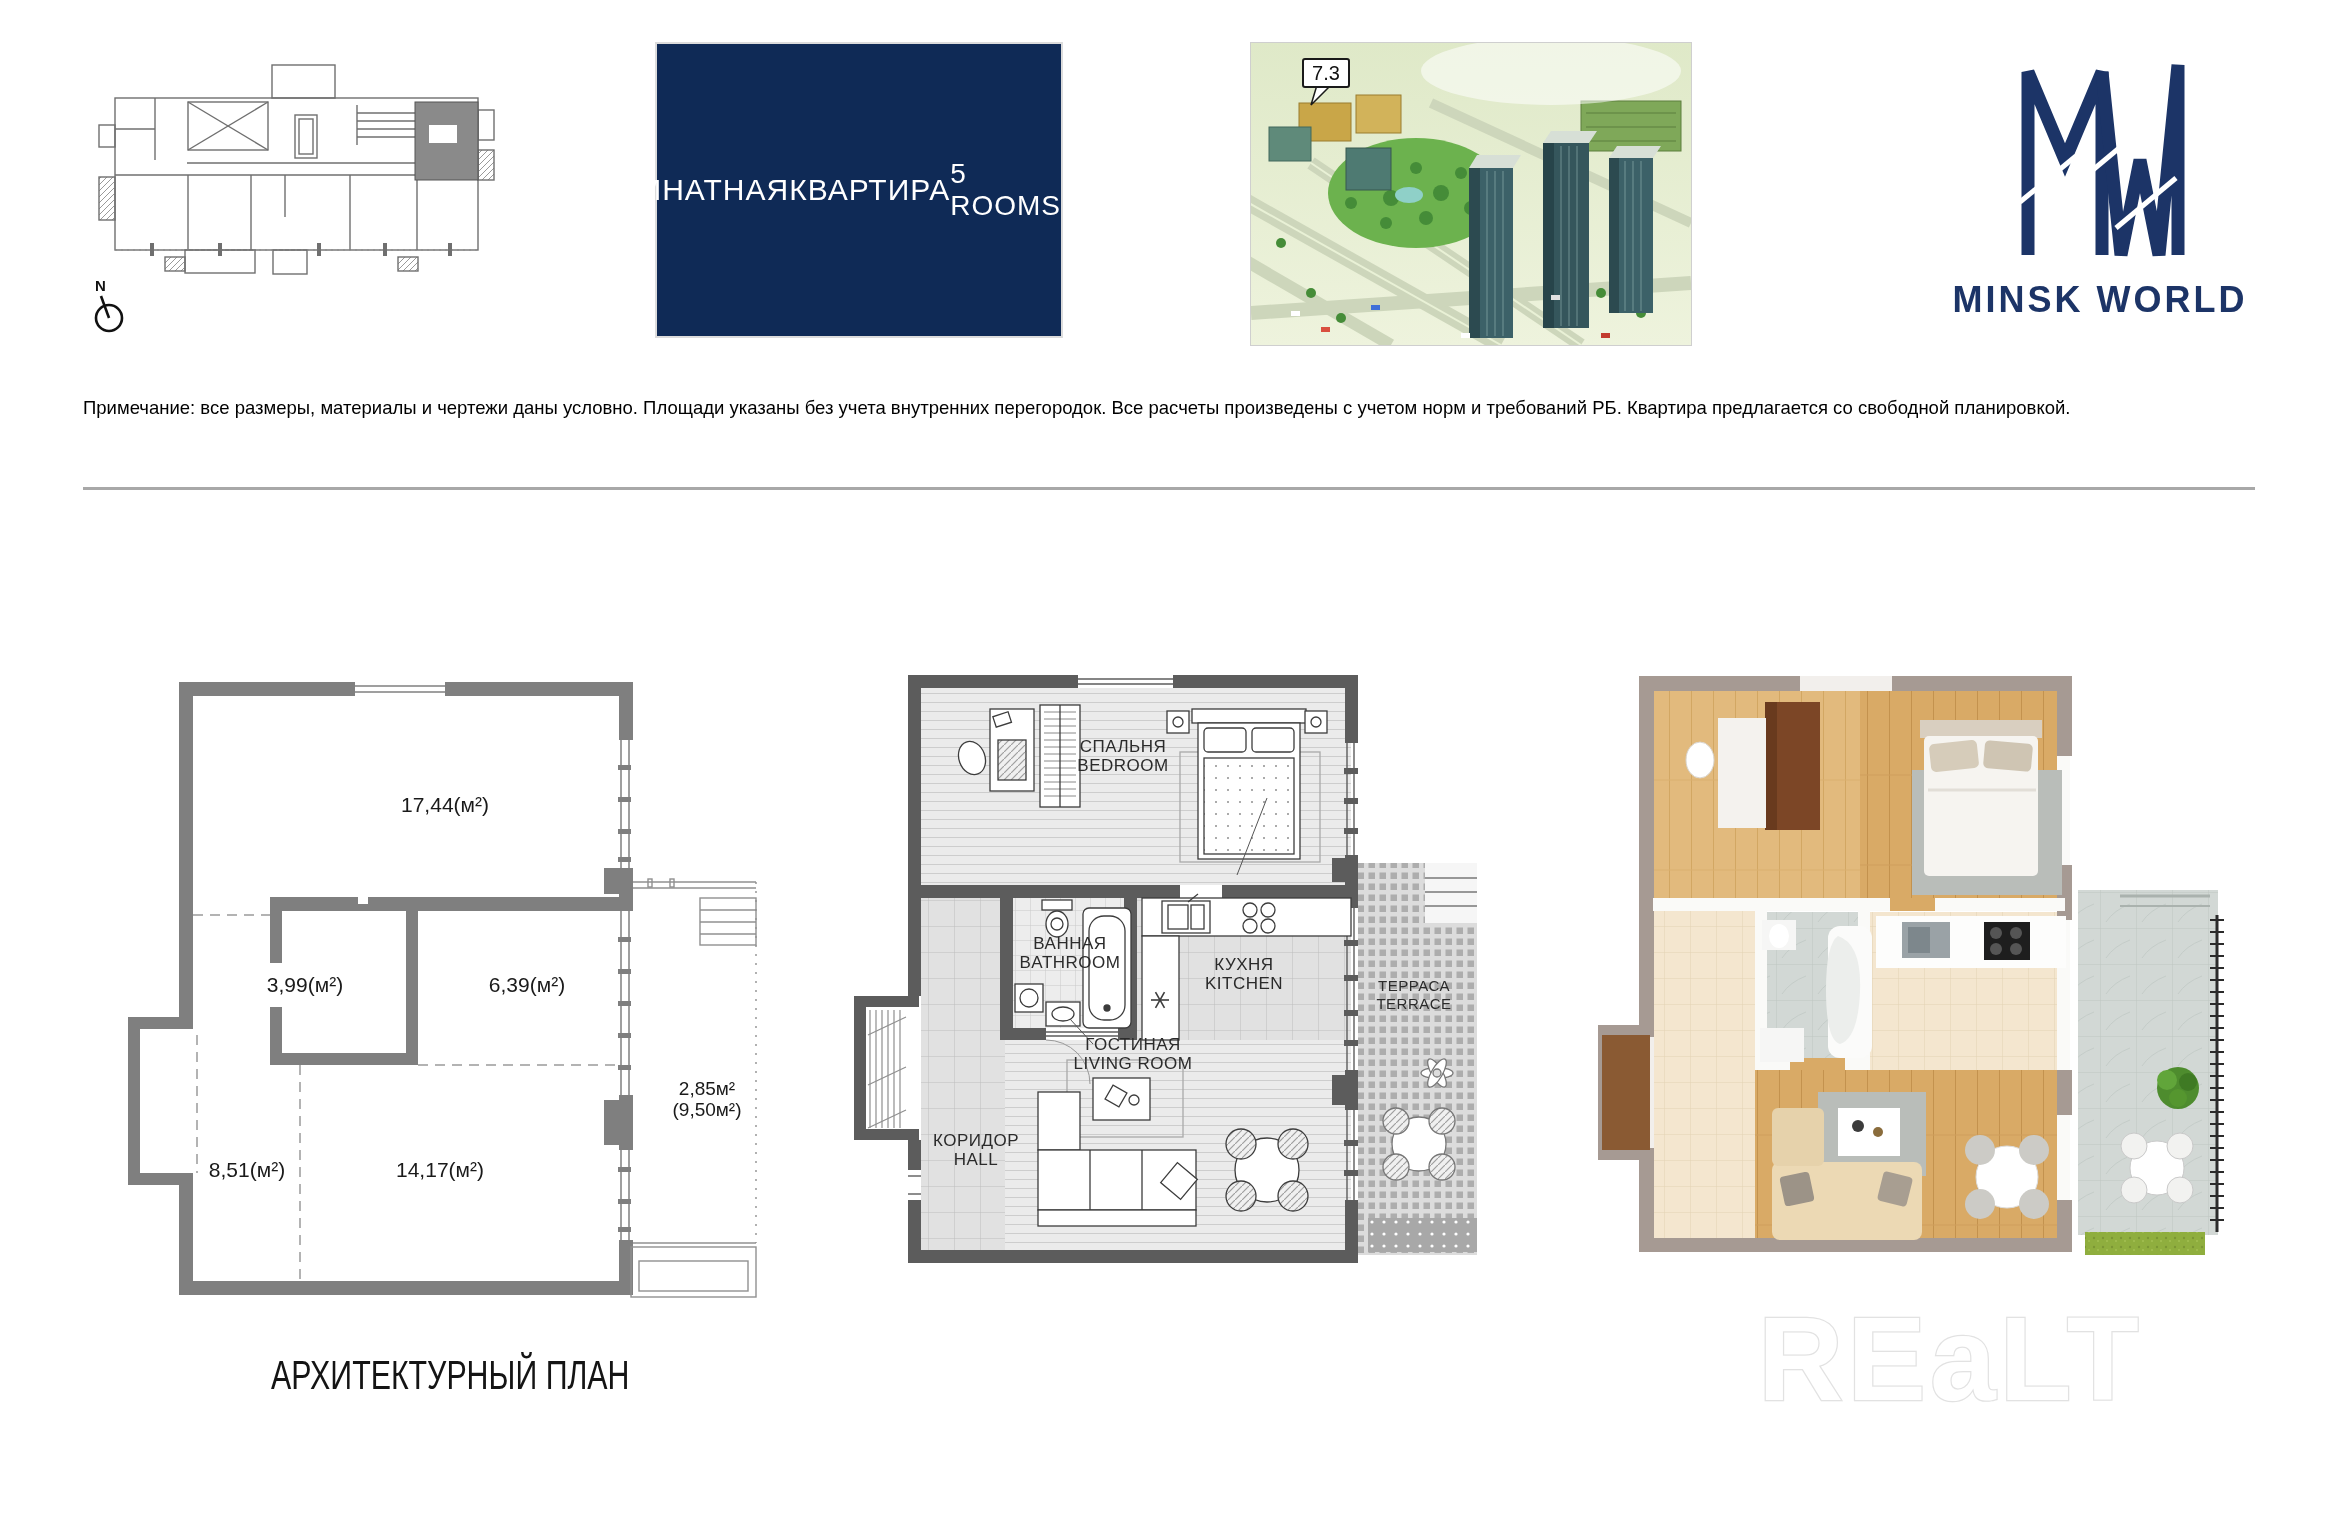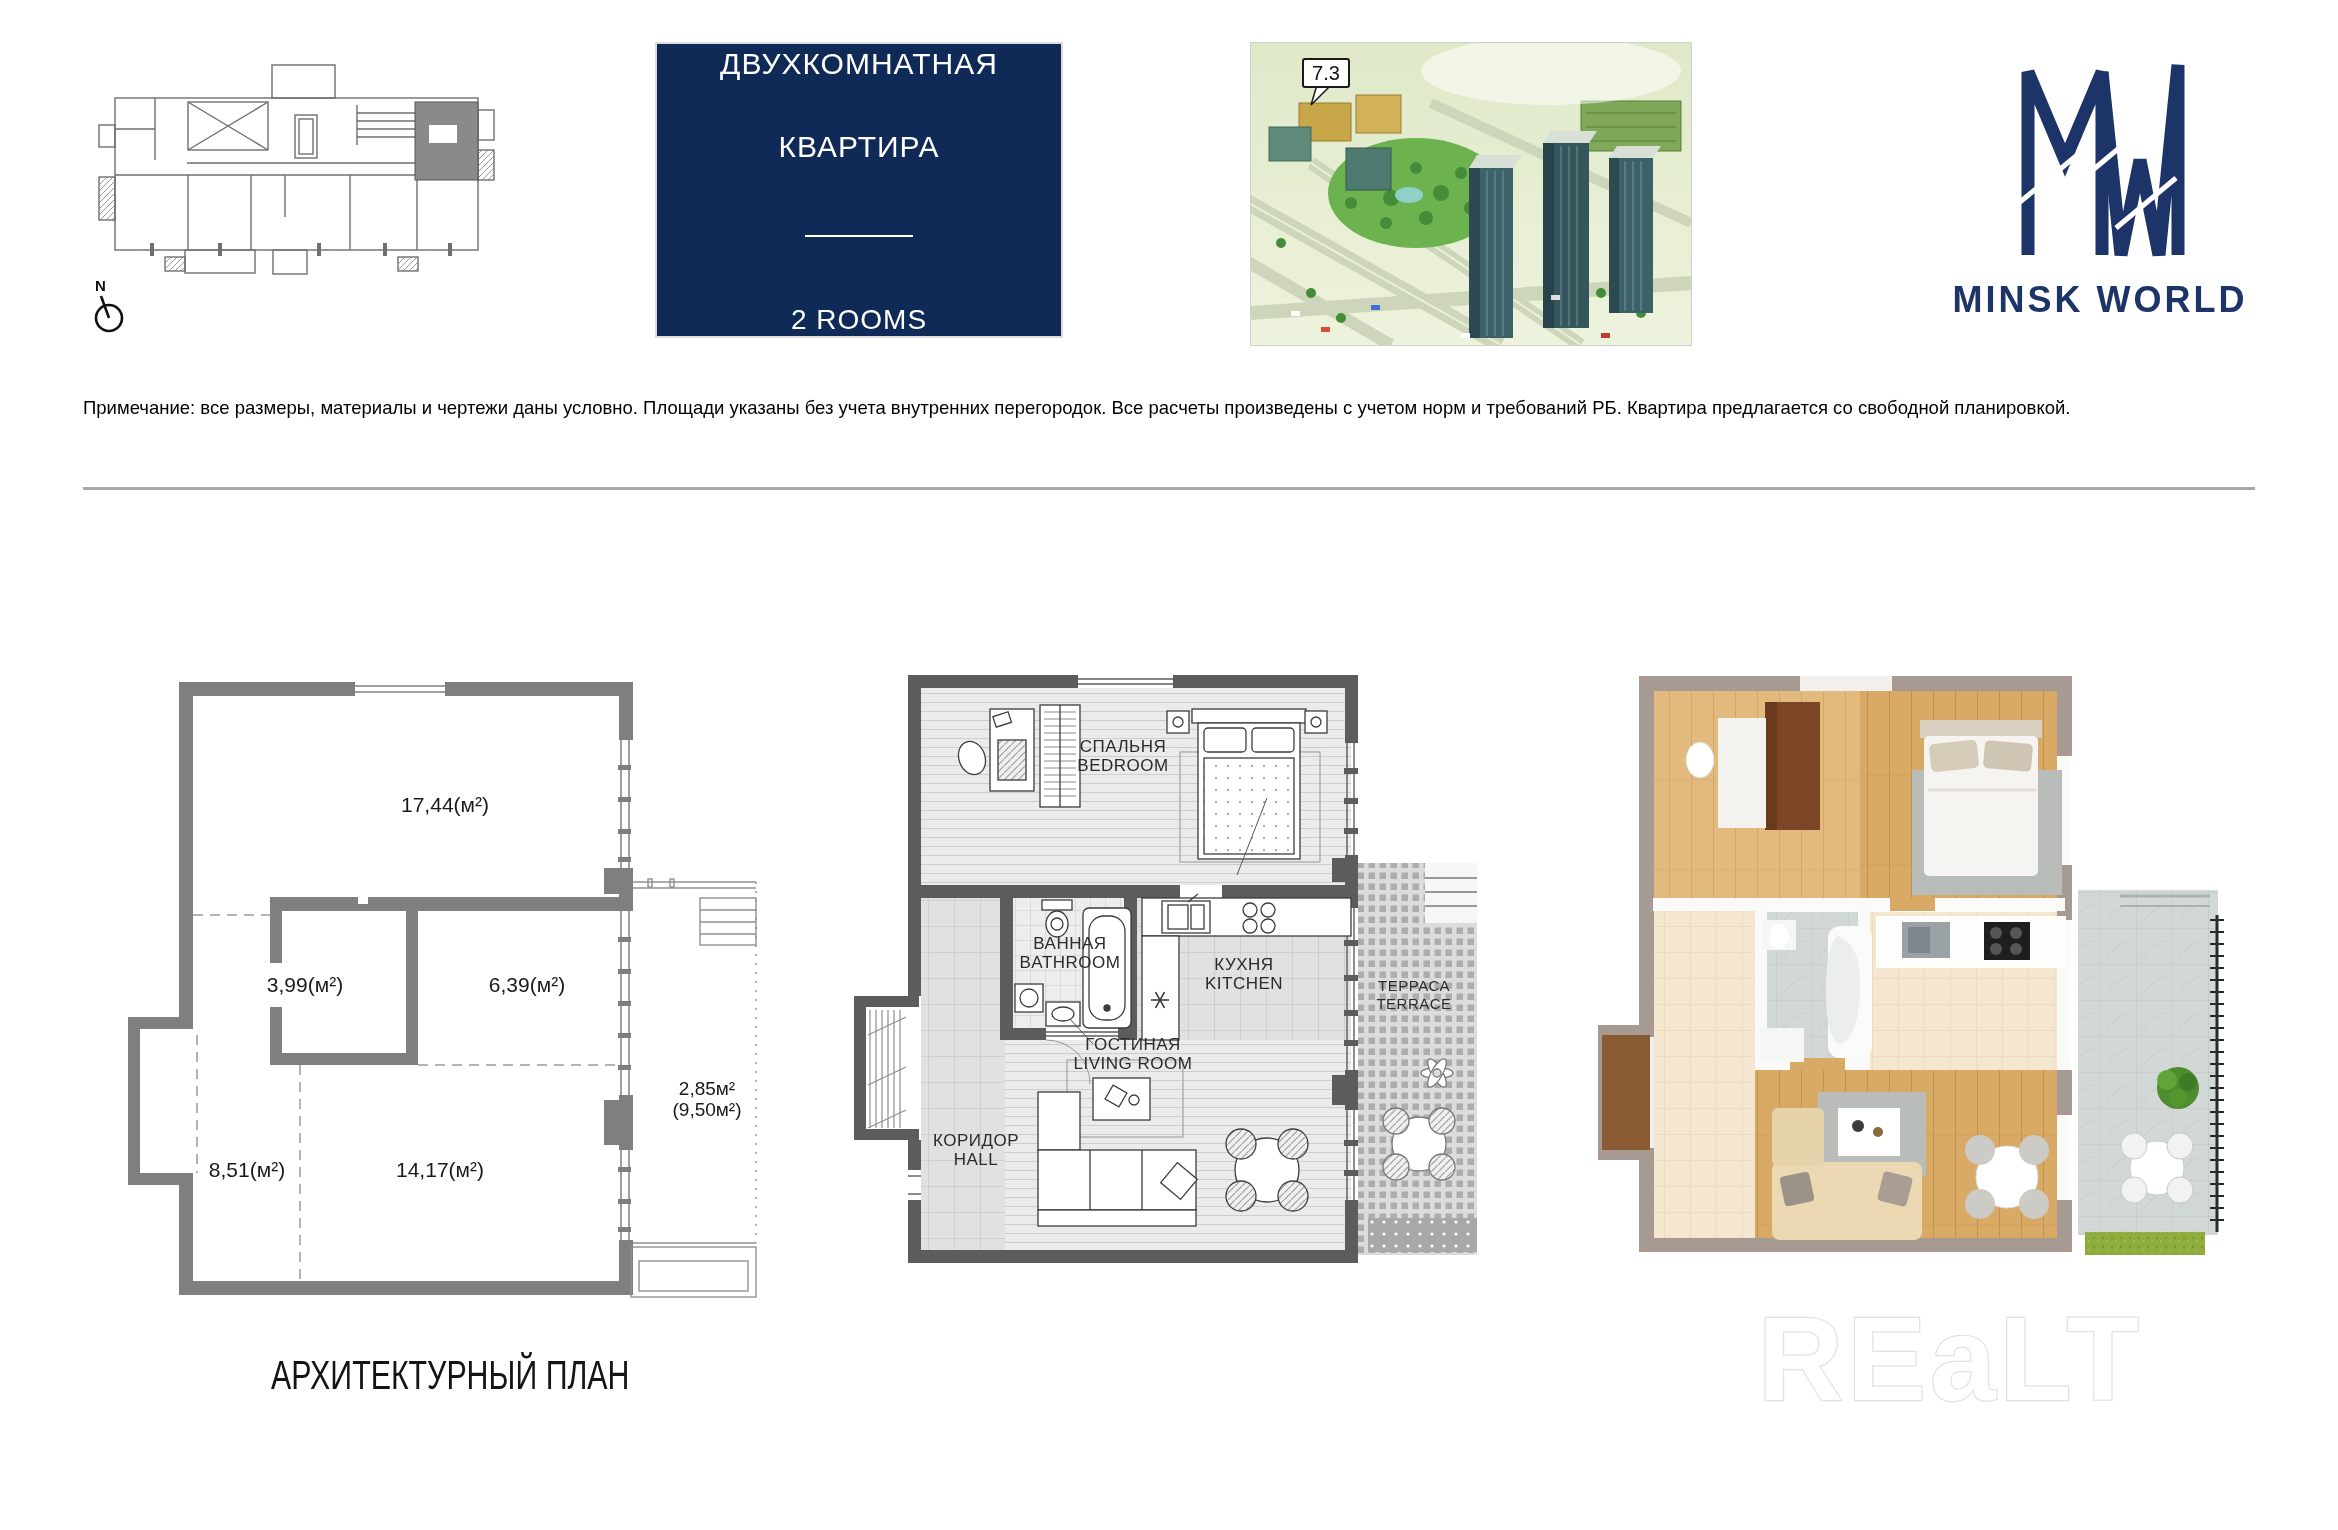--- a/index.html
+++ b/index.html
@@ -1,21 +1,21 @@
 <!DOCTYPE html>
 <html><head>
 <meta charset="utf-8">
 <style>
   html,body{margin:0;padding:0;background:#ffffff;}
   .page{position:relative;width:2338px;height:1530px;background:#fff;overflow:hidden;
         font-family:"Liberation Sans", sans-serif;}
   .abs{position:absolute;}
   
   .title-card{left:655px;top:42px;width:404px;height:292px;background:#0f2a56;
-    border:2px solid #dcdcdc;display:flex;flex-direction:column;align-items:center;justify-content:space-between;}
+    border:2px solid #dcdcdc;display:flex;flex-direction:row;align-items:center;justify-content:flex-end;}
   .title-card .ln{color:#fff;font-size:30px;letter-spacing:1px;line-height:40px;font-weight:400;}
   .title-card .rule{width:108px;height:2px;background:#fff;margin:24px 0;}
   .title-card .sub{color:#fff;font-size:28px;letter-spacing:1px;font-weight:400;}
   
   .disclaimer{left:83px;top:396px;width:2185px;color:#000;font-size:18.5px;line-height:24.5px;}
   .hrule{left:83px;top:487px;width:2172px;height:3px;background:#a8a8a8;}
   
   .caption{top:1352px;width:640px;text-align:center;color:#141414;font-size:41px;white-space:nowrap;}
   .caption>span{display:inline-block;transform:scaleX(0.74);transform-origin:center;}
   
@@ -78,21 +78,21 @@
       <circle cx="54" cy="293" r="13" stroke="#111111" stroke-width="2.6" fill="none"></circle>
       <line x1="54" y1="293" x2="46" y2="271" stroke="#111111" stroke-width="2.6"></line>
       <text x="40" y="266" font-size="15" font-weight="bold" fill="#111111">N</text>
     </g>
   </svg>
 
   <div class="abs title-card">
     <div class="ln">ДВУХКОМНАТНАЯ</div>
     <div class="ln">КВАРТИРА</div>
     <div class="rule"></div>
-    <div class="sub">2 ROOMS</div>
+    <div class="sub">5 ROOMS</div>
   </div>
 
   <svg class="abs" style="left:1250px;top:42px;border:1px solid #cfcfcf" width="440" height="302" viewBox="0 0 440 302">
     <defs>
       <linearGradient id="sky" x1="0" y1="0" x2="0" y2="1">
         <stop offset="0" stop-color="#dfe9c8"></stop>
           <stop offset="1" stop-color="#eef3dd"></stop>
       </linearGradient>
     </defs>
     <rect width="440" height="302" fill="url(#sky)"></rect>

